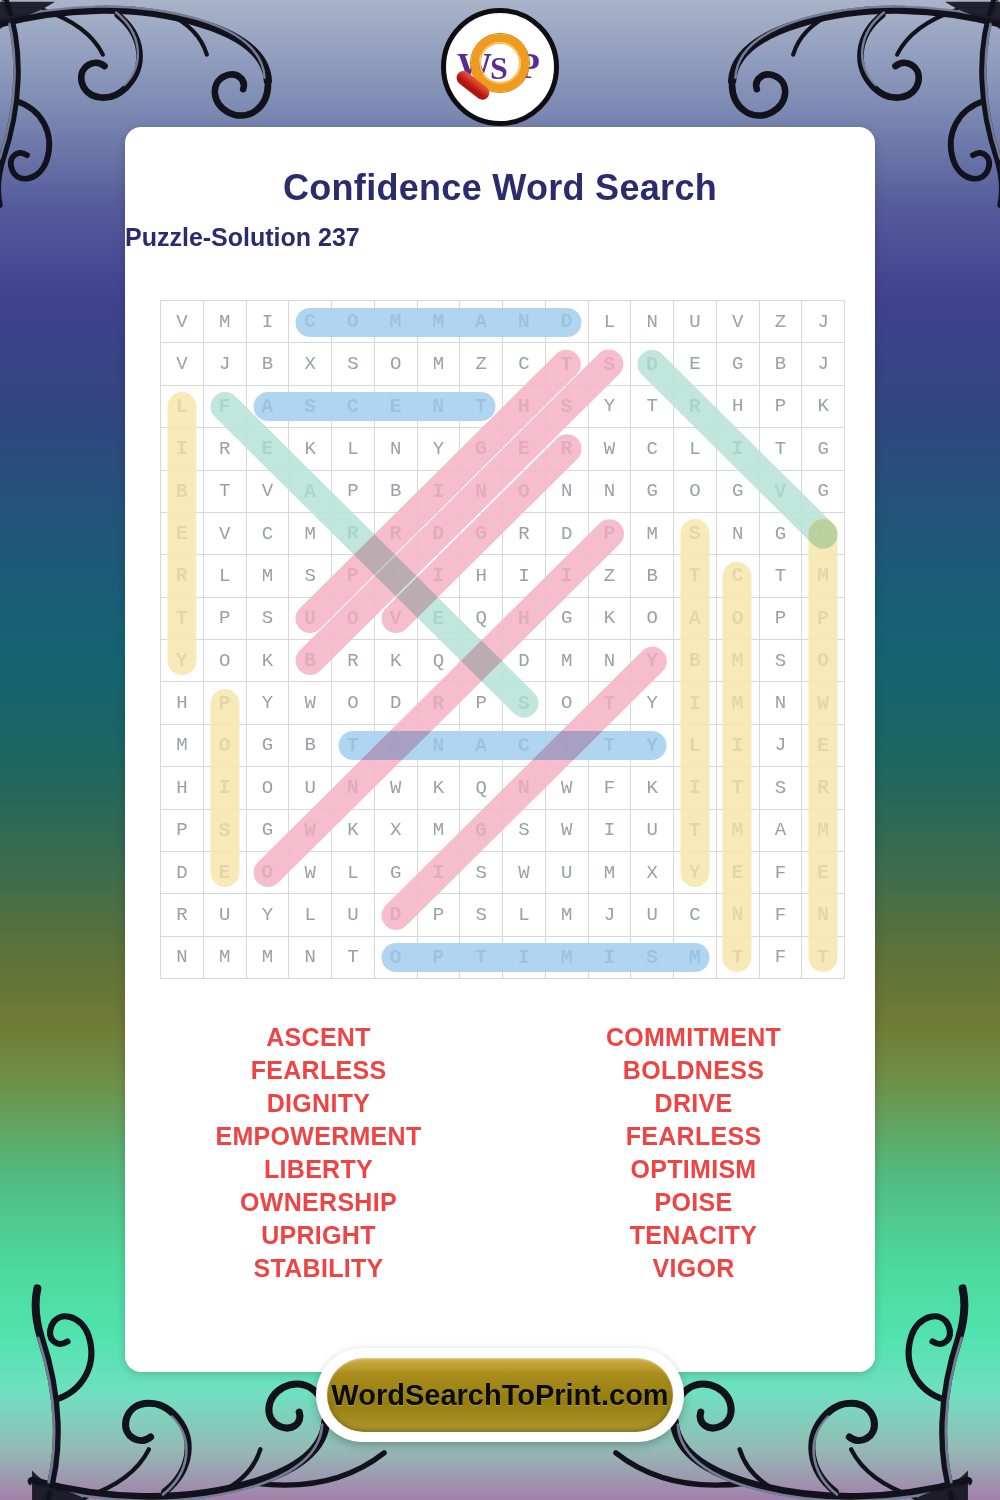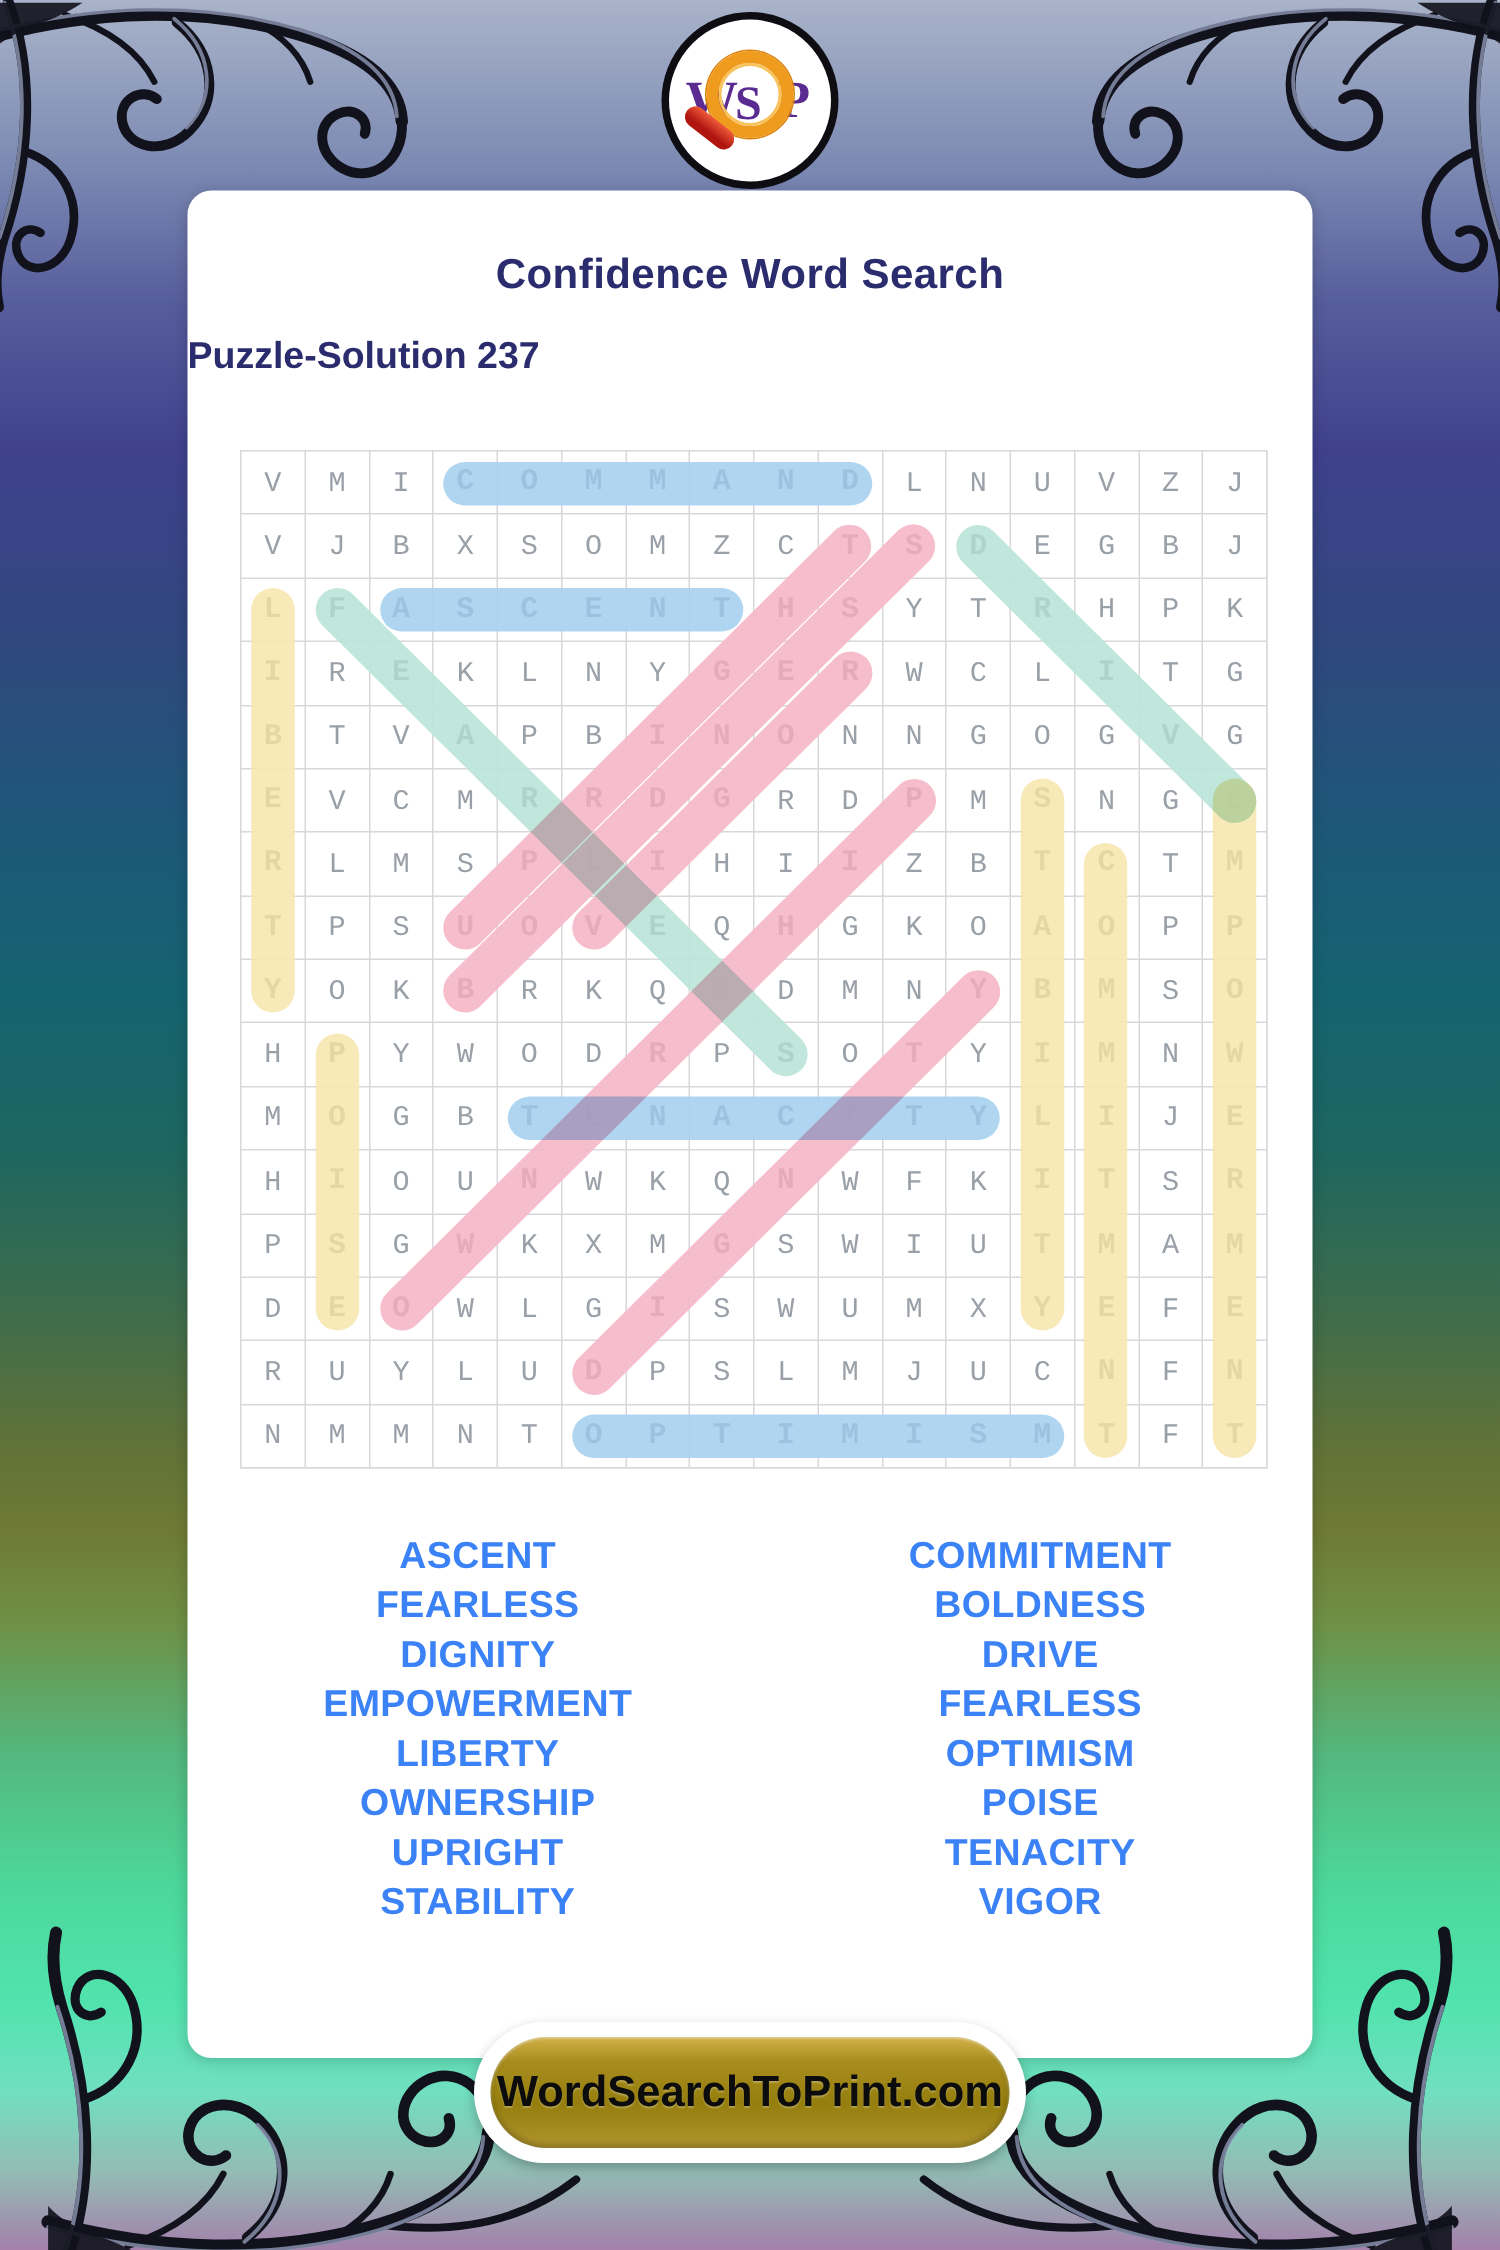--- a/index.html
+++ b/index.html
@@ -44,21 +44,21 @@
     box-shadow:inset 0 0 0 2px #f8c25c, 0 0 0 1px #d9820f;
   }
   .mag-handle {
     position:absolute; left:4px; top:77px; width:38px; height:14px;
     border-radius:8px; background:linear-gradient(180deg,#ef5a3a,#b01510 70%);
     transform:rotate(38deg); transform-origin:100% 50%;
   }
 
   .title {
     position:absolute; top:40px; width:100%; text-align:center;
-    font-size:28px; font-weight:bold; color:#2a2c6e; letter-spacing:0.3px;
+    font-size:36px; font-weight:bold; color:#2a2c6e; letter-spacing:0.3px;
   }
   .subtitle {
     position:absolute; top:96px; width:100%; 
     font-size:25px; font-weight:bold; color:#2a2c6e;
   }
 
   
   .grid-wrap { position:absolute; left:35px; top:173px; width:685px; height:679px; }
   .grid {
     position:absolute; inset:0;
@@ -77,21 +77,21 @@
     transform-origin:0 14.5px; mix-blend-mode:multiply; opacity:0.92;
   }
 
   
   .word-list {
     position:absolute; top:894px; left:0; width:100%;
     display:flex; flex-direction:row;
   }
   .wl-col { width:50%; text-align:center; }
   .wl-item {
-    font-size:25px; font-weight:bold; color:#3b82f6;
+    font-size:25px; font-weight:bold; color:#ef4444;
     line-height:33px; letter-spacing:0.3px;padding-left:12px;
   }
 
   
   .footer-pill-outer {
     position:absolute; left:316px; top:1348px; width:368px; height:94px;
     background:#ffffff; border-radius:47px;
     box-shadow:0 3px 8px rgba(0,0,0,0.25);
   }
   .footer-pill-inner {

